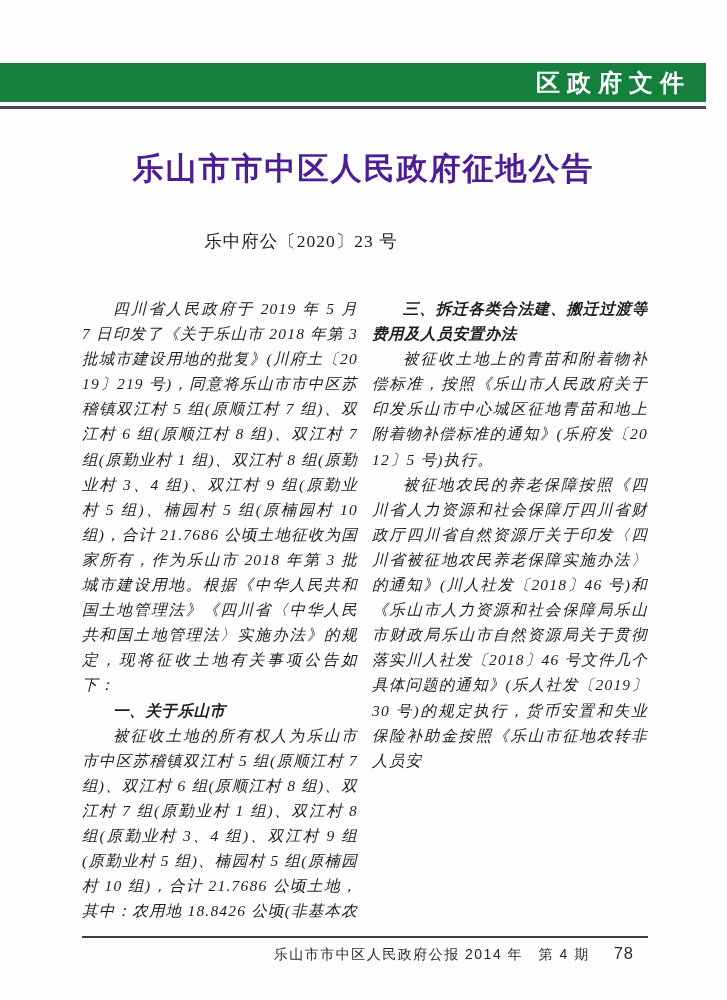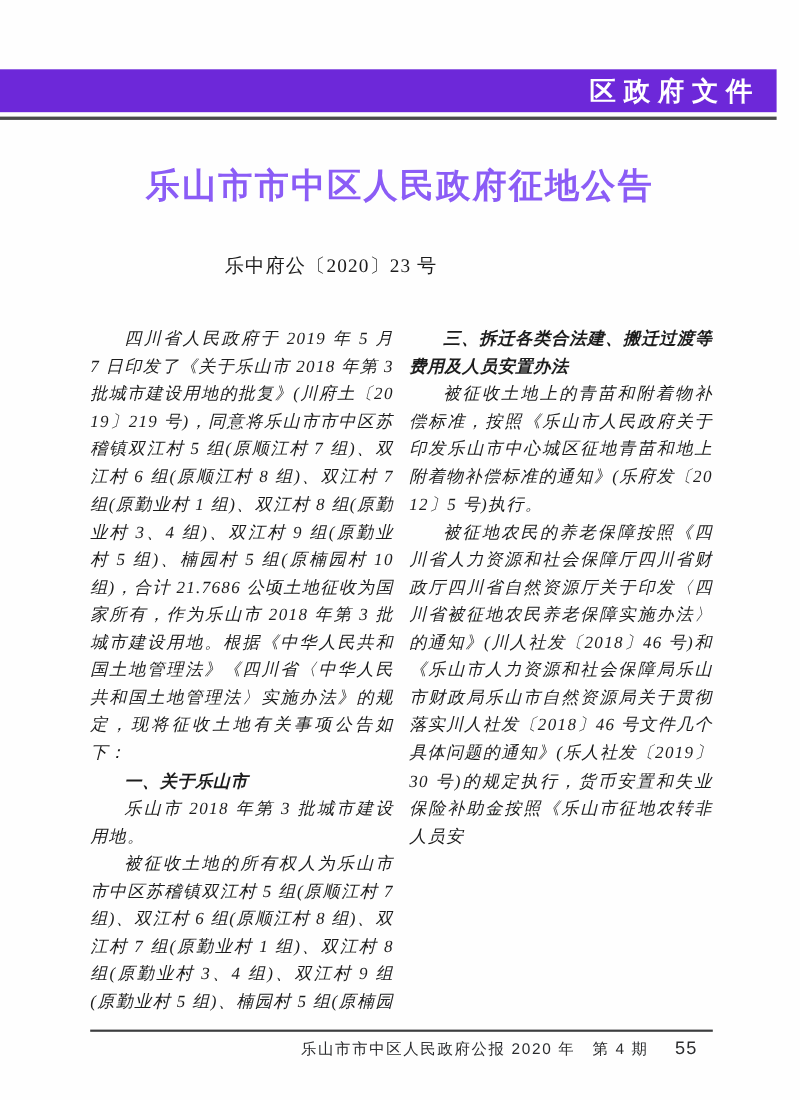--- a/index.html
+++ b/index.html
@@ -16,21 +16,21 @@
     overflow: hidden;
     color: #1c1c1c;
   }
   
   .header-band {
     position: absolute;
     top: 63px;
     left: 0;
     width: 706px;
     height: 39px;
-    background: #6d28d9;
+    background: #15803d;
     display: flex;
     align-items: center;
     justify-content: flex-end;
     box-sizing: border-box;
     padding-right: 22px;
   }
   .header-band .badge-text {
     color: #ffffff;
     font-family: "Liberation Sans", "DejaVu Sans", sans-serif;
     font-weight: bold;
@@ -52,21 +52,21 @@
     position: absolute;
     top: 148px;
     left: 40px;
     width: 647px;
     margin: 0;
     text-align: center;
     font-family: "Liberation Serif", "DejaVu Serif", serif;
     font-weight: bold;
     font-size: 31px;
     letter-spacing: 2px;
-    color: #8b5cf6;
+    color: #4c1d95;
     white-space: nowrap;
   }
   .doc-number {
     position: absolute;
     top: 229px;
     left: 0;
     width: 602px;
     text-align: center;
     font-size: 17.5px;
     letter-spacing: 1px;
@@ -153,29 +153,28 @@
   <div class="header-rule"></div>
 
   <h1 class="doc-title">乐山市市中区人民政府征地公告</h1>
 
   <div class="doc-number">乐中府公〔2020〕23 号</div>
 
   <div class="body-wrap">
     <div class="column">
         <p class="blk para">四川省人民政府于 2019 年 5 月 7 日印发了《关于乐山市 2018 年第 3 批城市建设用地的批复》(川府土〔2019〕219 号)，同意将乐山市市中区苏稽镇双江村 5 组(原顺江村 7 组)、双江村 6 组(原顺江村 8 组)、双江村 7 组(原勤业村 1 组)、双江村 8 组(原勤业村 3、4 组)、双江村 9 组(原勤业村 5 组)、楠园村 5 组(原楠园村 10 组)，合计 21.7686 公顷土地征收为国家所有，作为乐山市 2018 年第 3 批城市建设用地。根据《中华人民共和国土地管理法》《四川省〈中华人民共和国土地管理法〉实施办法》的规定，现将征收土地有关事项公告如下：</p>
         <h3 class="blk heading">一、关于乐山市</h3>
-        <p class="blk para">乐山市 2018 年第 3 批城市建设用地。</p>
         <p class="blk para">被征收土地的所有权人为乐山市市中区苏稽镇双江村 5 组(原顺江村 7 组)、双江村 6 组(原顺江村 8 组)、双江村 7 组(原勤业村 1 组)、双江村 8 组(原勤业村 3、4 组)、双江村 9 组(原勤业村 5 组)、楠园村 5 组(原楠园村 10 组)，合计 21.7686 公顷土地，其中：农用地 18.8426 公顷(非基本农田耕地 16.1952 公顷，园地 0.1094 公顷，其他农用地 2.5380 公顷)，建设用地 2.9260 公顷。</p>
       </div>
     <div class="column">
         <h3 class="blk heading">三、拆迁各类合法建、搬迁过渡等费用及人员安置办法</h3>
         <p class="blk para">被征收土地上的青苗和附着物补偿标准，按照《乐山市人民政府关于印发乐山市中心城区征地青苗和地上附着物补偿标准的通知》(乐府发〔2012〕5 号)执行。</p>
         <p class="blk para">被征地农民的养老保障按照《四川省人力资源和社会保障厅四川省财政厅四川省自然资源厅关于印发〈四川省被征地农民养老保障实施办法〉的通知》(川人社发〔2018〕46 号)和《乐山市人力资源和社会保障局乐山市财政局乐山市自然资源局关于贯彻落实川人社发〔2018〕46 号文件几个具体问题的通知》(乐人社发〔2019〕30 号)的规定执行，货币安置和失业保险补助金按照《乐山市征地农转非人员安</p>
       </div>
   </div>
 
   <div class="footer-rule"></div>
   <div class="footer">
-    <span class="journal-line">乐山市市中区人民政府公报 2020 年　第 4 期</span>
-    <span class="page-number">55</span>
+    <span class="journal-line">乐山市市中区人民政府公报 2014 年　第 4 期</span>
+    <span class="page-number">78</span>
   </div>
 
 </div>
 
 </body></html>

